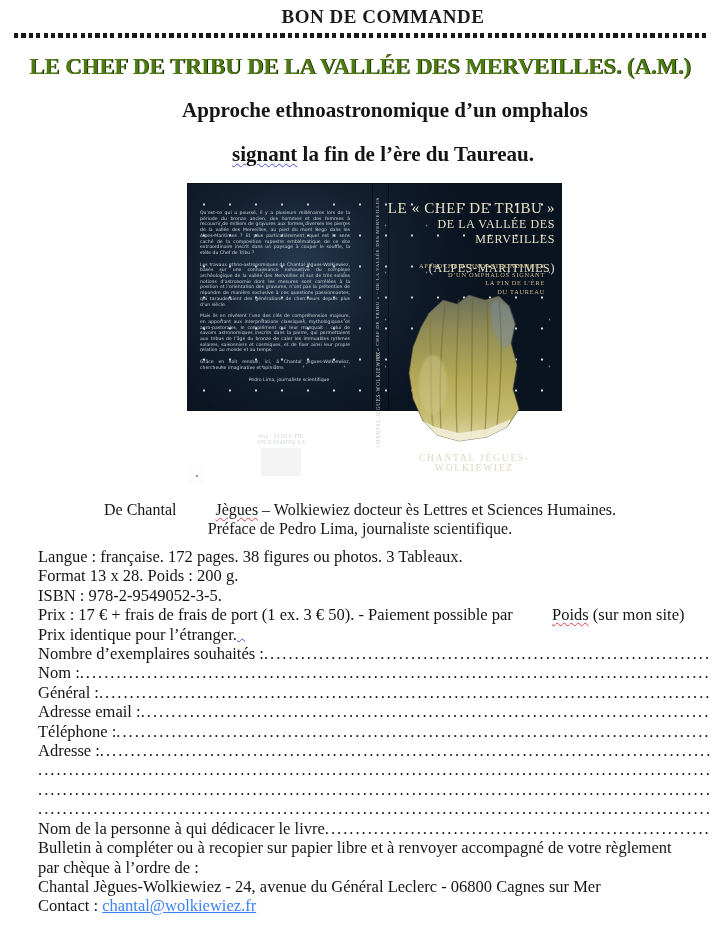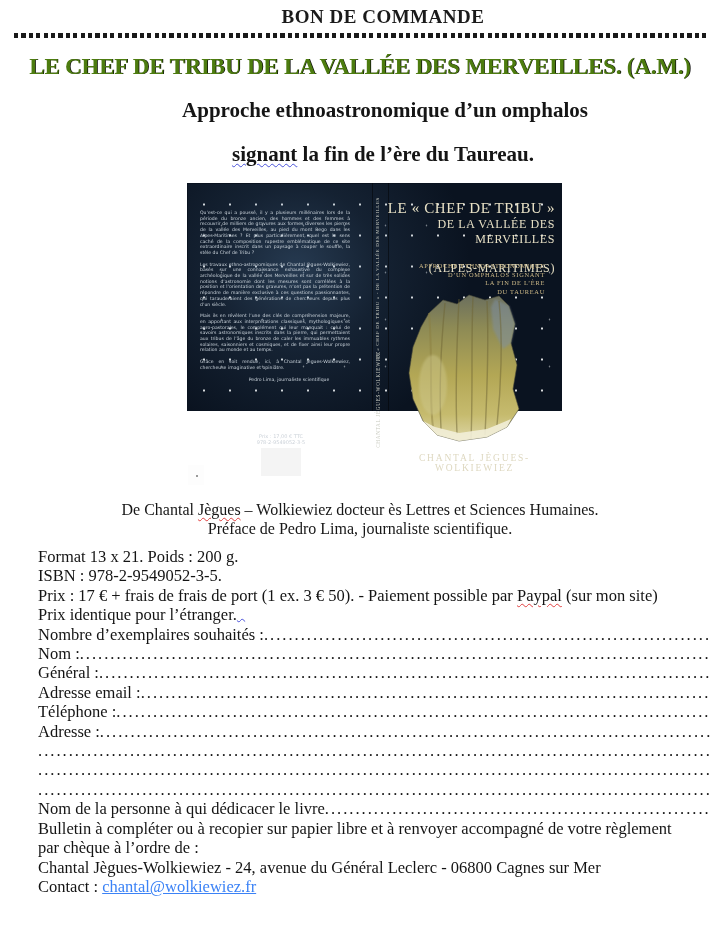--- a/index.html
+++ b/index.html
@@ -13,21 +13,21 @@
     background:repeating-linear-gradient(90deg,#191919 0 4.2px,transparent 4.2px 7.4px);}
   .main-title{position:absolute;top:54px;left:0;width:100%;text-align:center;
     font-family:"Liberation Serif",serif;font-weight:bold;font-size:23px;color:#4d7c0f;
     letter-spacing:-.2px;text-shadow:.7px 0 0 #0d0d0d;}
   .subtitle{position:absolute;left:0;width:100%;text-align:center;
     font-weight:bold;font-size:21px;color:#151515;}
   .sub1{top:98px;padding-left:25px;} .sub2{top:142px;padding-left:23px;}
 
   
   .sq-red{text-decoration:underline;text-decoration-style:wavy;text-decoration-color:#e04040;
-          text-decoration-thickness:1px;text-underline-offset:2px;}
+          text-decoration-thickness:1px;text-underline-offset:2px;margin-left:35px;}
   .sq-blue{text-decoration:underline;text-decoration-style:wavy;text-decoration-color:#4a52d8;
           text-decoration-thickness:1px;text-underline-offset:2px;}
   .sq-mark{display:inline-block;width:9px;text-decoration:underline;text-decoration-style:wavy;
           text-decoration-color:#4a52d8;text-decoration-thickness:1px;text-underline-offset:-2px;}
 
   
   .cover{position:absolute;left:187px;top:183px;width:375px;height:228px;
     background-color:#0a1320;
     background-image:
       radial-gradient(circle at 29% 38%, rgba(96,138,180,.33) 0%, rgba(96,138,180,.12) 28%, transparent 58%),
@@ -150,23 +150,24 @@
     </div>
     <div class="front-author">CHANTAL JÈGUES-WOLKIEWIEZ</div>
   </div>
 
   <div class="caption">
     <div><span>De Chantal </span><span class="sq-red">Jègues</span><span> – Wolkiewiez docteur ès Lettres et Sciences Humaines.</span></div>
     <div>Préface de Pedro Lima, journaliste scientifique.</div>
   </div>
 
   <div class="body-block">
-    <div class="bline">Format 13 x 21. Poids : 200 g.</div>
+    <div class="bline">Langue : française. 172 pages. 38 figures ou photos. 3 Tableaux.</div>
+    <div class="bline">Format 13 x 28. Poids : 200 g.</div>
     <div class="bline">ISBN : 978-2-9549052-3-5.</div>
-    <div class="bline"><span>Prix : 17 € + frais de frais de port (1 ex. 3 € 50). - Paiement possible par </span><span class="sq-red">Paypal</span><span> (sur mon site)</span></div>
+    <div class="bline"><span>Prix : 17 € + frais de frais de port (1 ex. 3 € 50). - Paiement possible par </span><span class="sq-red">Poids</span><span> (sur mon site)</span></div>
     <div class="bline"><span>Prix identique pour l’étranger.</span><span class="sq-mark">&nbsp;&nbsp;</span></div>
 
     <div class="frow">
         <span class="flabel">Nombre d’exemplaires souhaités :</span>
         <span class="dots">................................................................................................................................................................................................................................................................................................................</span>
       </div>
     <div class="frow">
         <span class="flabel">Nom :</span>
         <span class="dots">................................................................................................................................................................................................................................................................................................................</span>
       </div>

